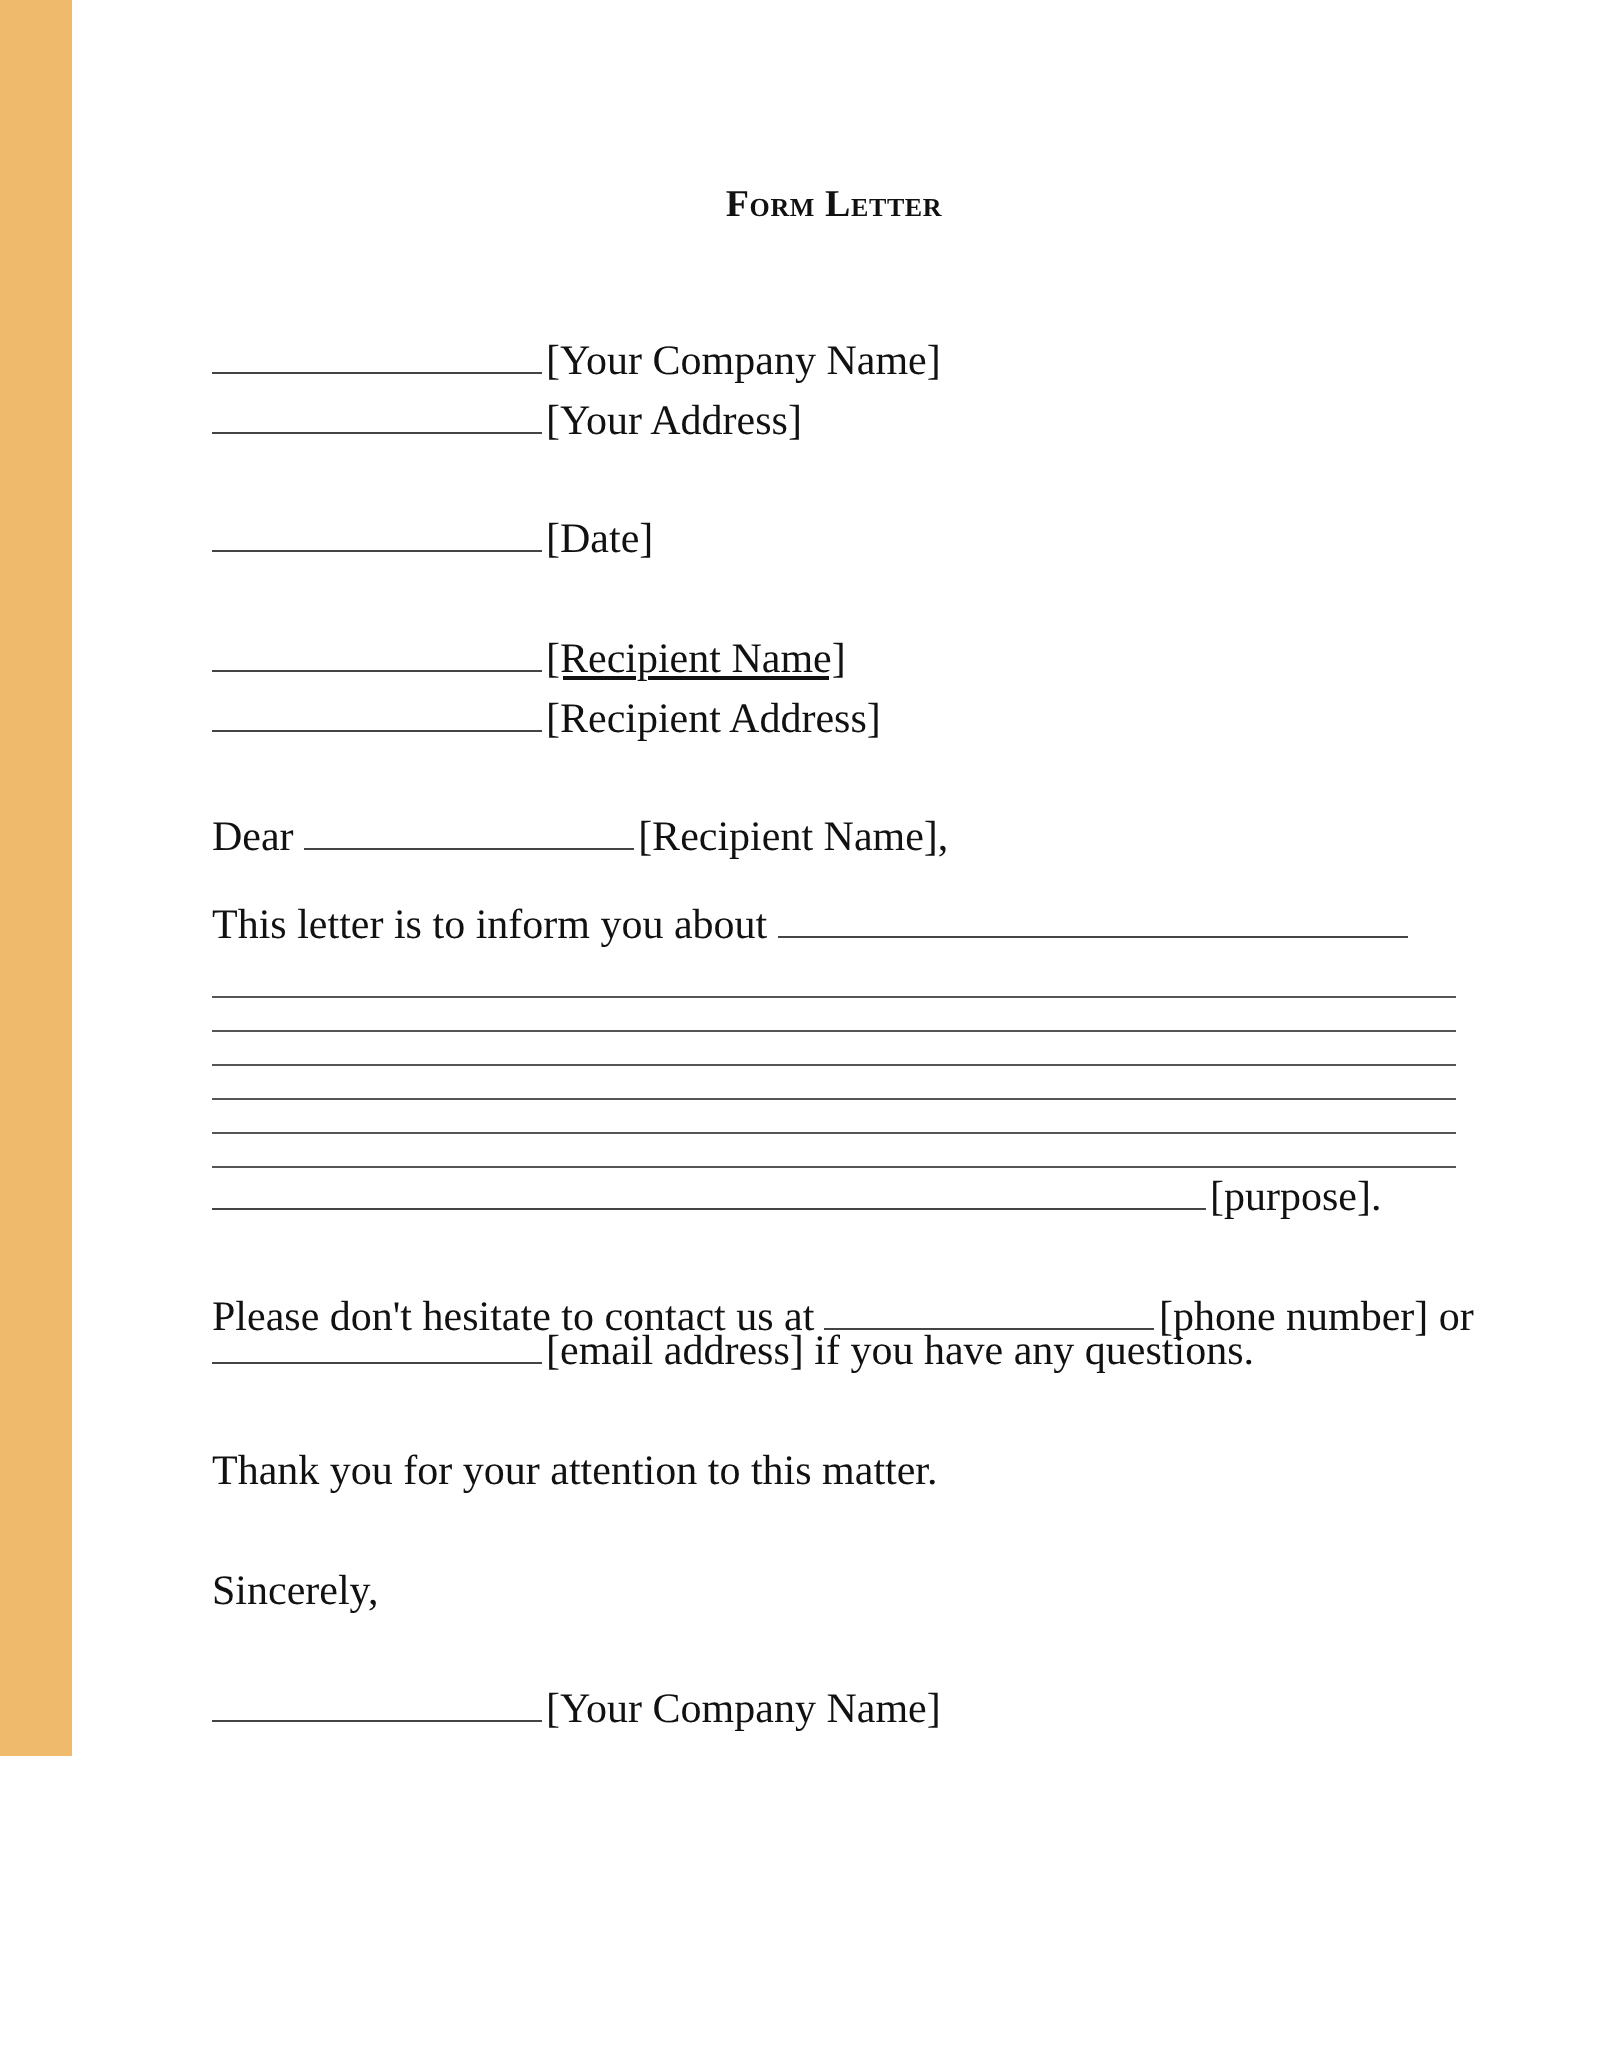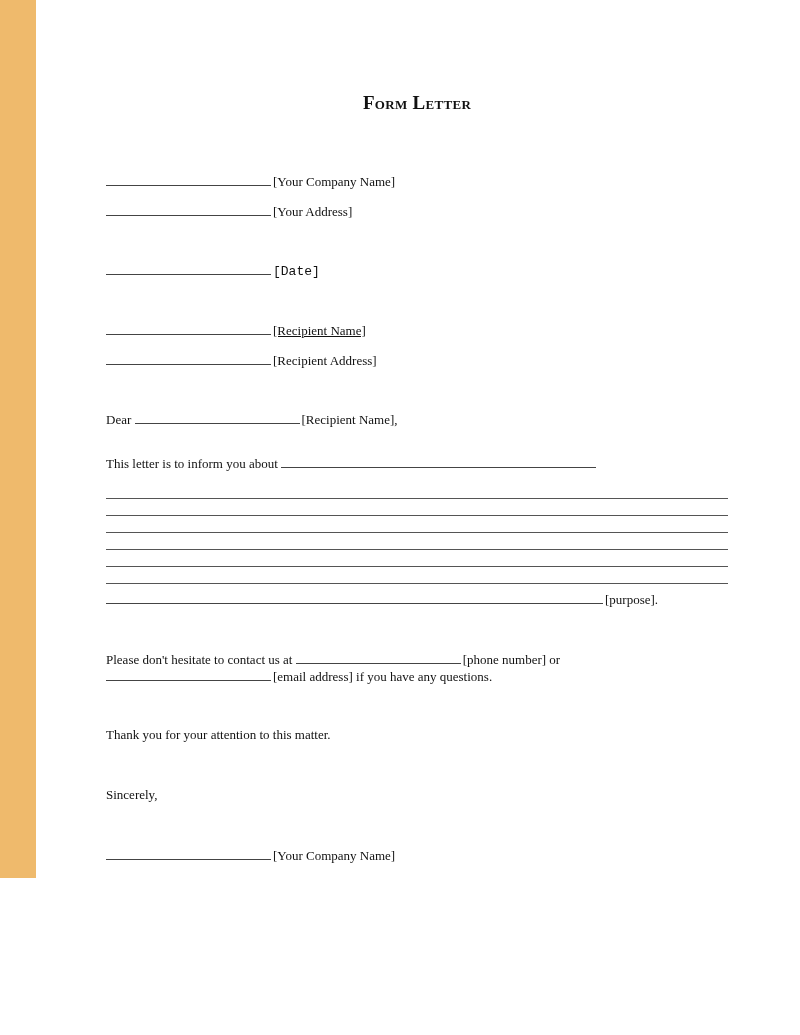--- a/index.html
+++ b/index.html
@@ -45,21 +45,21 @@
     font-variant: small-caps;
     font-weight: bold;
     letter-spacing: 0.3px;
     color: #111111;
   }
 
   
   .line {
     position: absolute;
     left: 0;
-    font-size: 13px;
+    font-size: 21px;
     line-height: 20px;
     white-space: nowrap;
     color: #111111;
   }
 
   
   .blank {
     display: inline-block;
     border-bottom: 1px solid #444444;
     vertical-align: baseline;
@@ -107,21 +107,21 @@
     <div class="doc-title">Form Letter</div>
 
     <div class="line" style="top:170px;">
       <span class="blank blank-165"></span><span>[Your Company Name]</span>
     </div>
 
     <div class="line" style="top:200px;">
       <span class="blank blank-165"></span><span>[Your Address]</span>
     </div>
 
-    <div class="line" style="top:259px;font-family:Liberation Mono, monospace;">
+    <div class="line" style="top:259px;">
       <span class="blank blank-165"></span><span>[Date]</span>
     </div>
 
     <div class="line" style="top:319px;text-decoration:underline;">
       <span class="blank blank-165"></span><span>[Recipient Name]</span>
     </div>
 
     <div class="line" style="top:349px;">
       <span class="blank blank-165"></span><span>[Recipient Address]</span>
     </div>

